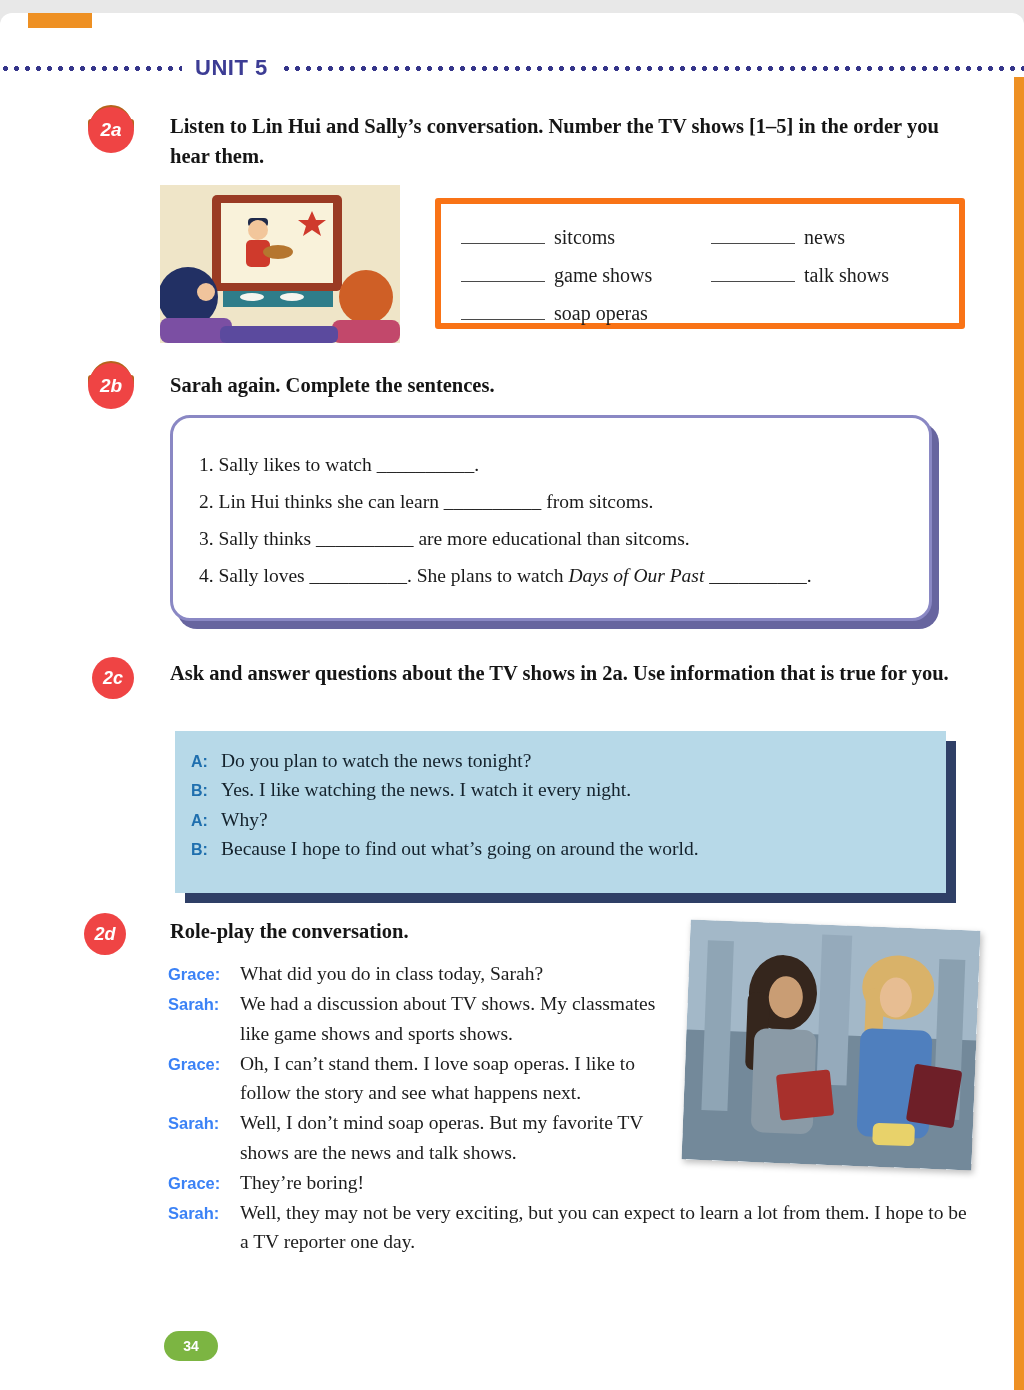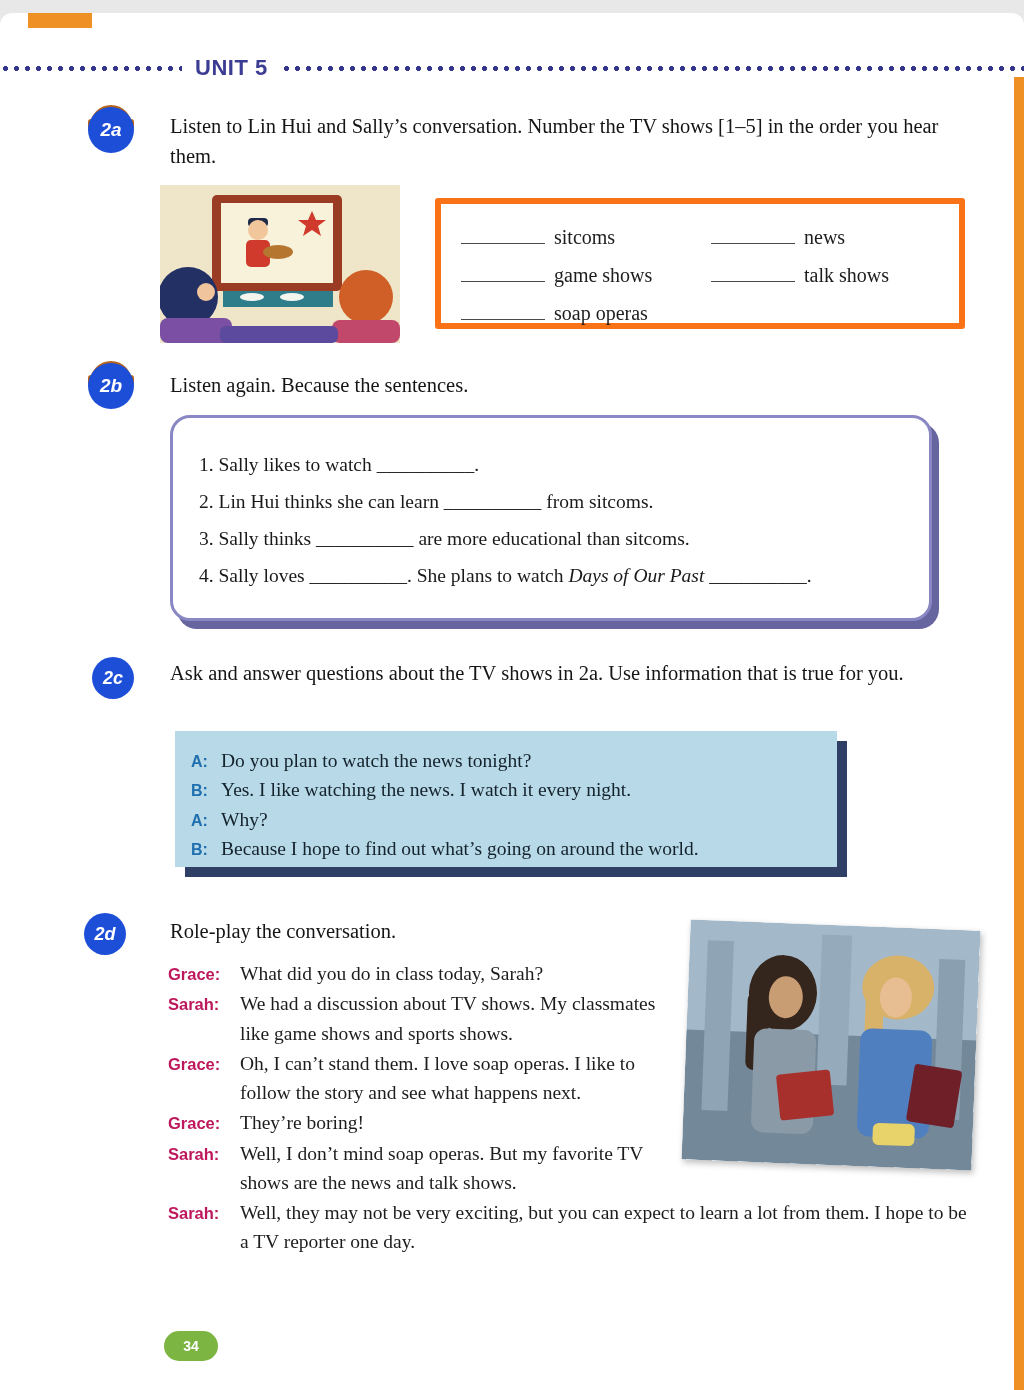--- a/index.html
+++ b/index.html
@@ -19,59 +19,59 @@
   .header { position:absolute; top:42px; left:0; right:0; display:flex; align-items:center; gap:13px; }
   .dots { height:7px; background-image:radial-gradient(circle,#35358a 2.3px,transparent 2.7px);
           background-size:11px 7px; background-repeat:repeat-x; background-position:left center; }
   .dots-left { width:182px; }
   .dots-right { flex:1; }
   .unit-label { font-family:"Liberation Sans",sans-serif; font-weight:bold; font-size:22px;
                 color:#3c3c94; letter-spacing:.5px; white-space:nowrap; }
 
   
   .badge { position:absolute; width:46px; height:46px; }
-  .badge .circle { position:absolute; inset:0; border-radius:50%; background:#1d4ed8;
+  .badge .circle { position:absolute; inset:0; border-radius:50%; background:#ef4444;
     color:#fff; font-family:"Liberation Sans",sans-serif; font-weight:bold; font-style:italic;
     font-size:19px; display:flex; align-items:center; justify-content:center; }
   .badge svg { position:absolute; left:-3px; top:-11px; }
   .badge.small { width:42px; height:42px; }
   .badge.small .circle { font-size:18px; }
 
-  .sec-title { position:absolute; font-weight:normal; font-size:20.5px; line-height:1.45; color:#151515; }
+  .sec-title { position:absolute; font-weight:bold; font-size:20.5px; line-height:1.45; color:#151515; }
 
   
   .illo { position:absolute; left:160px; top:172px; width:240px; height:158px; }
   .tvbox { position:absolute; left:435px; top:185px; width:530px; height:131px;
     border:6px solid #f97316; border-radius:3px; background:#fff; padding:20px 18px 0 20px; }
   .tvbox .grid { display:grid; grid-template-columns:250px 1fr; row-gap:13px; }
   .tv-item { font-size:20px; white-space:nowrap; }
   .blank { display:inline-block; width:84px; height:1em; border-bottom:1.6px solid #4a4a4a;
            margin-right:9px; vertical-align:baseline; }
 
   
   .purple-box { position:absolute; left:170px; top:402px; width:762px;
     background:#fff; border:3px solid #8a88c4; border-radius:20px;
     box-shadow:7px 8px 0 0 #67659f; padding:28px 18px 24px 26px; }
   .purple-box .sentence { font-size:19.5px; line-height:1.9; color:#1a1a1a; }
   .italic { font-style:italic; }
 
   
-  .blue-box { position:absolute; left:175px; top:718px; width:662px;
-    background:#b7d9e8; box-shadow:10px 10px 0 0 #2f3f66; padding:15px 20px 4px 16px; }
+  .blue-box { position:absolute; left:175px; top:718px; width:771px;
+    background:#b7d9e8; box-shadow:10px 10px 0 0 #2f3f66; padding:15px 20px 30px 16px; }
   .blue-line { font-size:19.5px; line-height:1.5; padding-left:30px; text-indent:-30px; color:#14222c; }
   .blue-speaker { display:inline-block; width:24px; text-indent:0; margin-right:6px;
     font-family:"Liberation Sans",sans-serif; font-weight:bold; font-size:16px; color:#1f6fae; }
 
   
   .conv { position:absolute; left:168px; top:946px; width:800px; }
   .photo { float:right; width:290px; height:240px; margin:-34px -8px 12px 18px;
     transform:rotate(2.2deg); box-shadow:2px 3px 6px rgba(0,0,0,.25); }
   .conv-line { font-size:19.5px; line-height:1.5; padding-left:72px; text-indent:-72px; margin-bottom:1px; }
   .conv-speaker { display:inline-block; width:64px; text-indent:0; margin-right:8px;
-    font-family:"Liberation Sans",sans-serif; font-weight:bold; font-size:16.5px; color:#be185d; }
+    font-family:"Liberation Sans",sans-serif; font-weight:bold; font-size:16.5px; color:#3b82f6; }
 
   
   .page-badge { position:absolute; left:164px; top:1318px; width:54px; height:30px;
     border-radius:15px; background:#7cb542; color:#fff; display:flex; align-items:center;
     justify-content:center; font-family:"Liberation Sans",sans-serif; font-weight:bold; font-size:14px; }
 </style>
 </head>
 <body>
 
 <div class="page">
@@ -140,21 +140,21 @@
   </div>
 
   <div class="badge" style="left:88px; top:350px;">
     <svg width="52" height="34" viewBox="0 0 52 34">
       <path d="M8 30 A18 18 0 0 1 44 30" stroke="#b5641c" stroke-width="6" fill="none" stroke-linecap="round"></path>
       <rect x="3" y="23" width="9" height="11" rx="3" fill="#b5641c"></rect>
       <rect x="40" y="23" width="9" height="11" rx="3" fill="#b5641c"></rect>
     </svg>
     <div class="circle">2b</div>
   </div>
-  <div class="sec-title" style="left:170px; top:358px; width:700px;">Listen again. Because the sentences.</div>
+  <div class="sec-title" style="left:170px; top:358px; width:700px;">Sarah again. Complete the sentences.</div>
 
   <div class="purple-box">
     <div class="sentence">1. Sally likes to watch __________.</div>
     <div class="sentence">2. Lin Hui thinks she can learn __________ from sitcoms.</div>
     <div class="sentence">3. Sally thinks __________ are more educational than sitcoms.</div>
     <div class="sentence"><span>4. Sally loves __________. She plans to watch </span><span class="italic">Days of Our Past</span><span> __________.</span></div>
   </div>
 
   <div class="badge small" style="left:92px; top:644px;">
     <div class="circle">2c</div>
@@ -191,20 +191,20 @@
         <rect x="178" y="62" width="18" height="70" rx="8" fill="#d9b269"></rect>
         <ellipse cx="208" cy="70" rx="16" ry="20" fill="#e7bd92"></ellipse>
         <rect x="174" y="102" width="72" height="108" rx="12" fill="#4f7fbe"></rect>
         <rect x="190" y="196" width="42" height="22" rx="6" fill="#e8d26a"></rect>
         <rect x="226" y="138" width="48" height="58" rx="4" fill="#6e1f28" transform="rotate(7 250 167)"></rect>
       </svg>
     </div>
     <p class="conv-line"><span class="conv-speaker">Grace:</span><span>What did you do in class today, Sarah?</span></p>
     <p class="conv-line"><span class="conv-speaker">Sarah:</span><span>We had a discussion about TV shows. My classmates like game shows and sports shows.</span></p>
     <p class="conv-line"><span class="conv-speaker">Grace:</span><span>Oh, I can’t stand them. I love soap operas. I like to follow the story and see what happens next.</span></p>
+    <p class="conv-line"><span class="conv-speaker">Sarah:</span><span>Well, I don’t mind soap operas. But my favorite TV shows are the news and talk shows.</span></p>
     <p class="conv-line"><span class="conv-speaker">Grace:</span><span>They’re boring!</span></p>
-    <p class="conv-line"><span class="conv-speaker">Sarah:</span><span>Well, I don’t mind soap operas. But my favorite TV shows are the news and talk shows.</span></p>
     <p class="conv-line"><span class="conv-speaker">Sarah:</span><span>Well, they may not be very exciting, but you can expect to learn a lot from them. I hope to be a TV reporter one day.</span></p>
   </div>
 
   <div class="page-badge">34</div>
 
 </div>
 
 </body></html>

